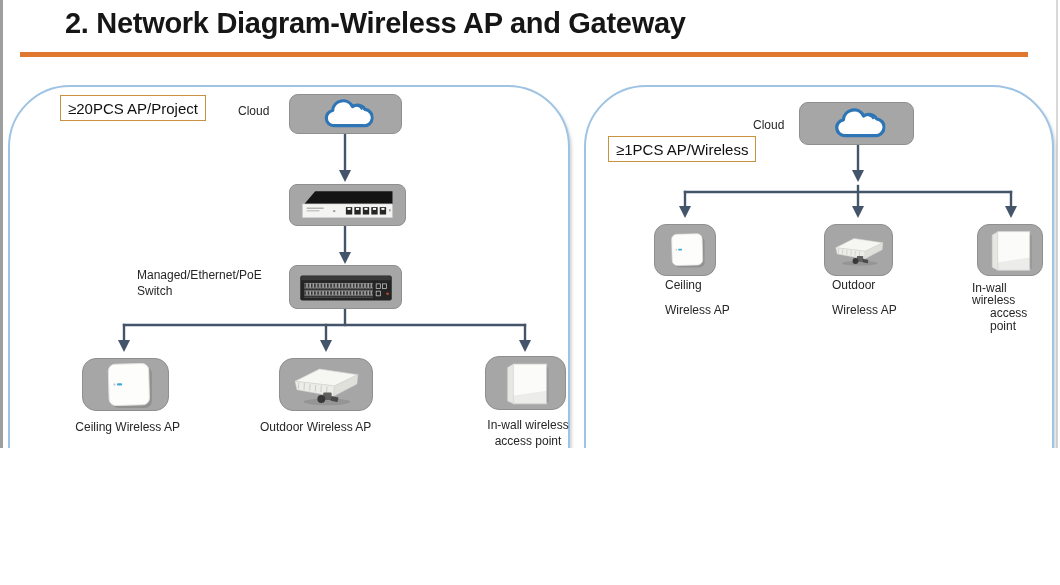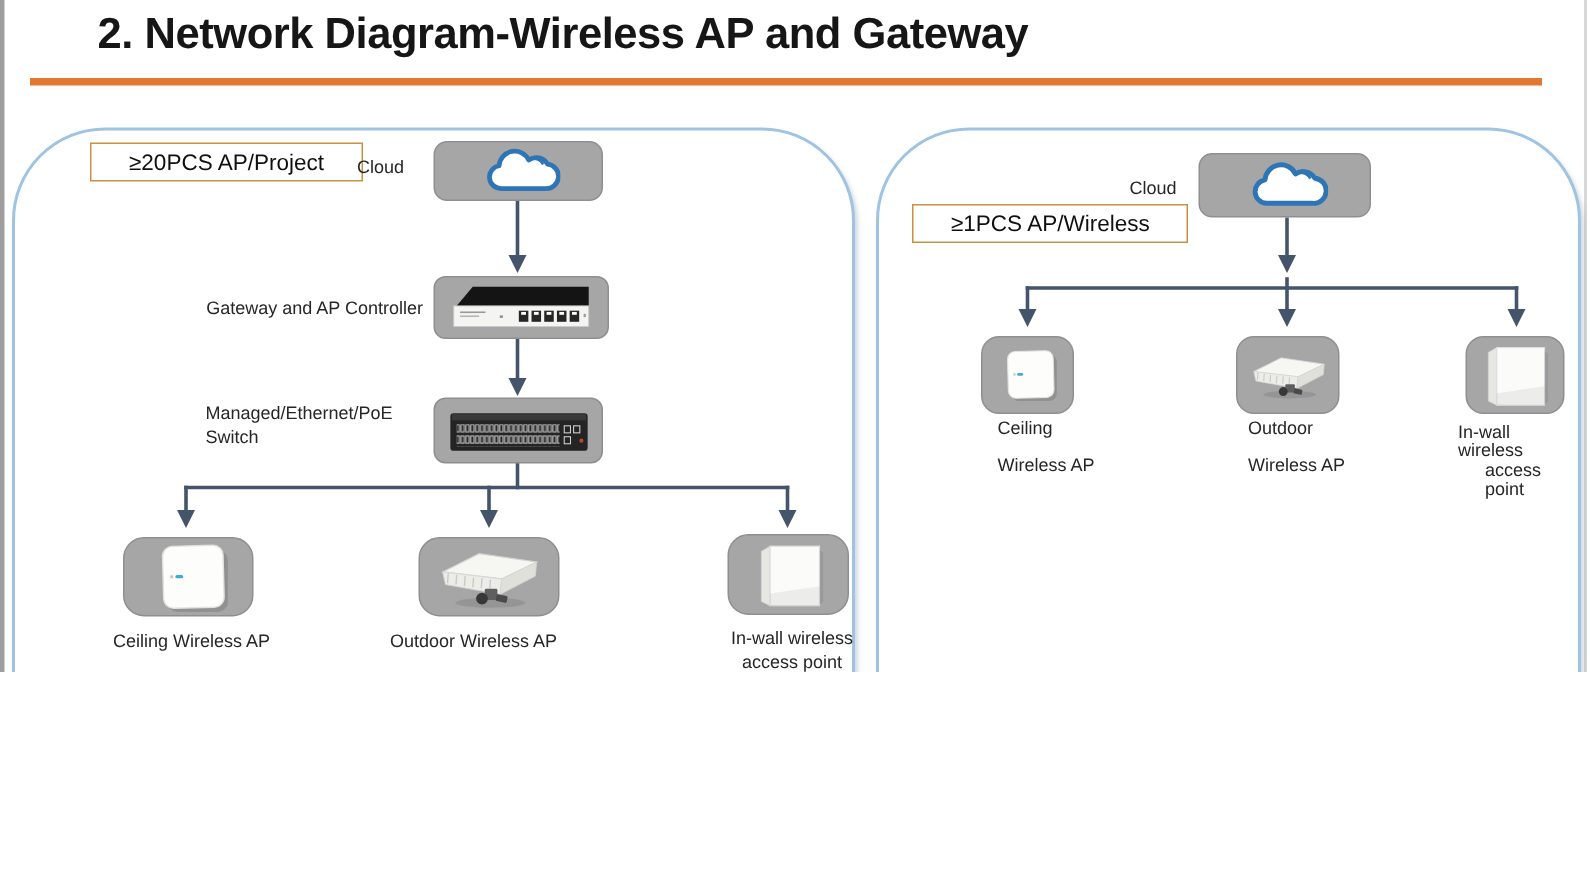--- a/index.html
+++ b/index.html
@@ -17,21 +17,21 @@
   .panel{
     position:absolute;top:85px;height:487px;background:#ffffff;
     border:2px solid var(--panel-border,#9FC3E3);
     border-radius:62px 62px 5px 5px;
     box-shadow:2px 3px 3px rgba(110,130,150,0.30);
     box-sizing:border-box;
   }
   .badge{
     position:absolute;height:26px;background:#ffffff;
     border:1.5px solid var(--badge-border,#C8923E);
-    display:flex;align-items:center;padding:0 25px;
+    display:flex;align-items:center;padding:0 7px;
     font-size:15px;color:#101010;white-space:nowrap;box-sizing:border-box;
   }
   .lbl{position:absolute;font-size:12px;color:#262626;line-height:16px;}
   .node{
     position:absolute;background:var(--node-fill,#A6A6A6);
     border:1px solid #8f8f8f;border-radius:9px;
     display:flex;align-items:center;justify-content:center;box-sizing:border-box;
   }
   .node.ap{border-radius:14px;}
   .connector{position:absolute;left:0;top:0;pointer-events:none;}
@@ -140,21 +140,20 @@
 
     <div class="badge" style="left:50px;top:8px;">≥20PCS AP/Project</div>
 
     <div class="lbl" style="left:228px;top:16px;">Cloud</div>
     <div class="node" style="left:279px;top:7px;width:113px;height:40px;">
       <svg width="58" height="34" viewBox="0 0 52 32">
           <use href="#dev-cloud" xlink:href="#dev-cloud"></use>
         </svg>
     </div>
 
-    <div class="lbl" style="left:100px;top:110px;width:172px;text-align:right;">Gateway and AP Controller</div>
     <div class="node" style="left:279px;top:97px;width:117px;height:42px;border-radius:8px;">
       <svg width="106" height="36" viewBox="0 0 100 34">
           <use href="#dev-gateway" xlink:href="#dev-gateway"></use>
         </svg>
     </div>
 
     <div class="lbl" style="left:127px;top:180px;width:148px;">Managed/Ethernet/PoE Switch</div>
     <div class="node" style="left:279px;top:178px;width:113px;height:44px;border-radius:8px;">
       <svg width="104" height="40" viewBox="0 0 100 38">
           <use href="#dev-switch" xlink:href="#dev-switch"></use>

